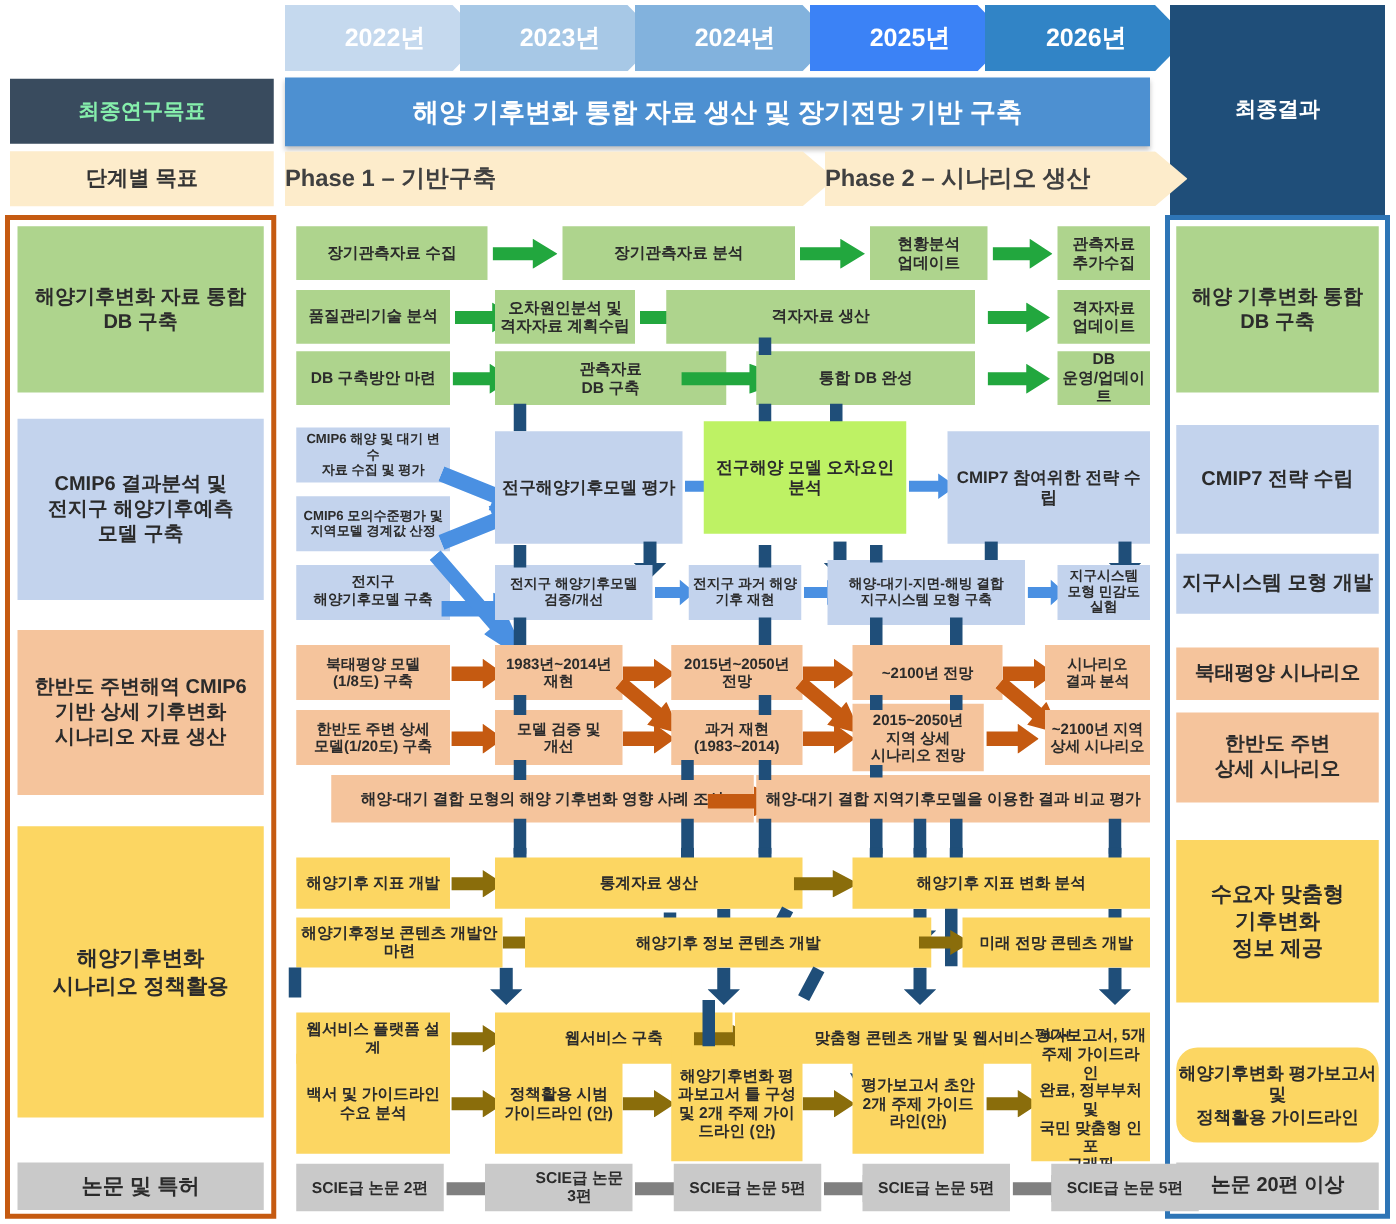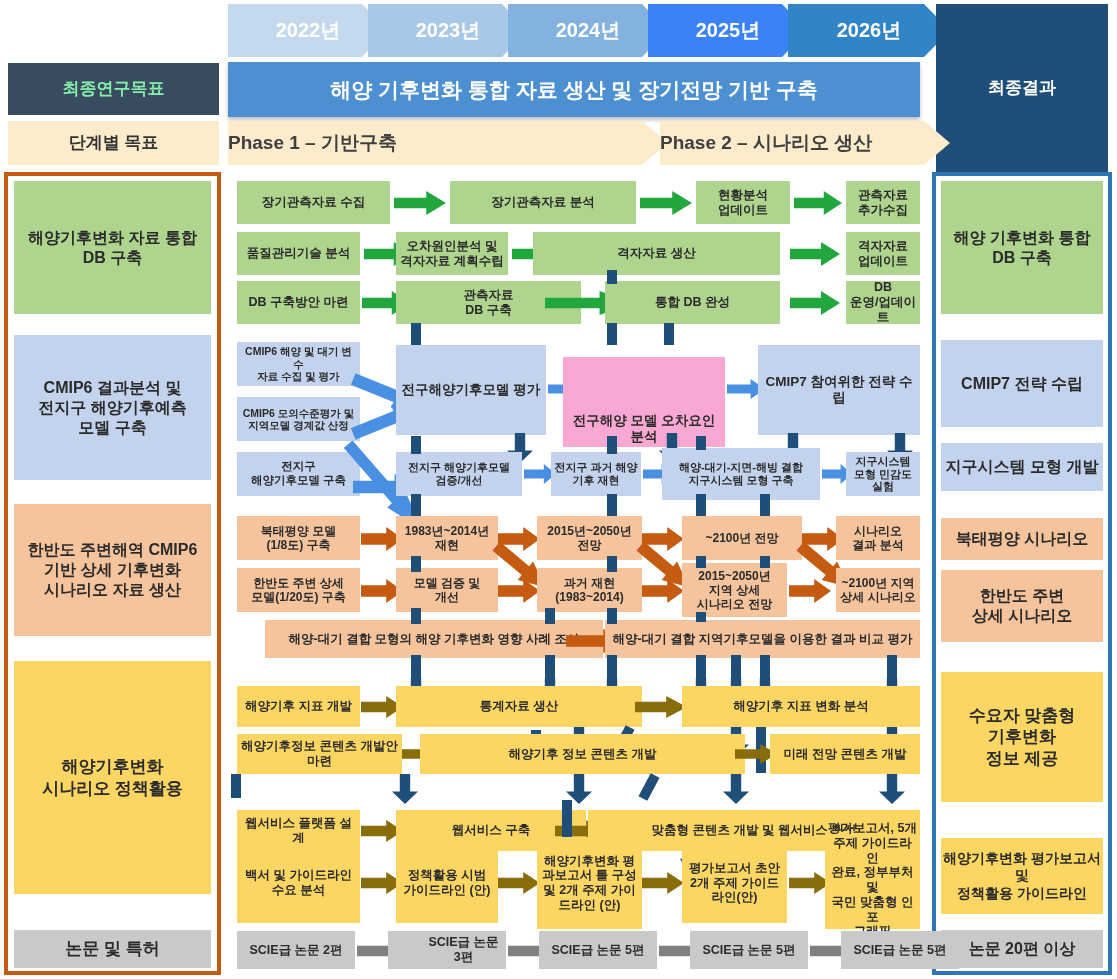--- a/index.html
+++ b/index.html
@@ -165,21 +165,21 @@
   </div>
   <div class="abs sideLabel" style="left:941px;top:570px;width:162px;height:72px;background:#f5c49c;font-size:16px;">
     <span>한반도 주변
 상세 시나리오</span>
   </div>
   <div class="abs sideLabel" style="left:941px;top:672px;width:162px;height:130px;background:#fcd662;font-size:17px;">
     <span>수요자 맞춤형
 기후변화
 정보 제공</span>
   </div>
-  <div class="abs sideLabel" style="left:941px;top:838px;width:162px;height:76px;background:#fcd662;font-size:14px;">
+  <div class="abs sideLabel" style="left:941px;top:838px;width:162px;height:76px;background:#fcd662;font-size:14px;border-radius:17px;">
     <span>해양기후변화 평가보고서
 및
 정책활용 가이드라인</span>
   </div>
   <div class="abs sideLabel" style="left:941px;top:930px;width:162px;height:38px;background:#c9c9c9;font-size:16px;">
     <span>논문 20편 이상</span>
   </div>
 
   <div class="abs box" style="left:237px;top:181px;width:153px;height:43px;background:#aed48d;font-size:12.5px;">
     <span>장기관측자료 수집</span>
@@ -255,21 +255,21 @@
 
   <div class="abs dgarrow" style="left:353px;top:366px;width:72px;height:26px;transform:rotate(22deg);"></div>
   <div class="abs dgarrow" style="left:353px;top:421px;width:72px;height:26px;transform:rotate(-22deg);"></div>
   <div class="abs dgarrow" style="left:353px;top:474px;width:65px;height:26px;"></div>
   <div class="abs dgarrow" style="left:348px;top:432px;width:115px;height:24px;transform:rotate(49deg);"></div>
 
   <div class="abs box" style="left:396px;top:345px;width:150px;height:90px;background:#c3d3ed;font-size:13.5px;">
     <span>전구해양기후모델 평가</span>
   </div>
   <div class="abs harrow" style="left:548px;top:378px;width:38px;height:22px;background:#4a90e2;"></div>
-  <div class="abs box" style="left:563px;top:357px;width:162px;height:90px;background:#f9a8d4;font-size:13.5px;align-items:flex-end;">
+  <div class="abs box" style="left:563px;top:337px;width:162px;height:90px;background:#bef264;font-size:13.5px;">
     <span>전구해양 모델 오차요인 분석</span>
   </div>
   <div class="abs harrow" style="left:727px;top:378px;width:38px;height:22px;background:#4a90e2;"></div>
   <div class="abs box" style="left:758px;top:345px;width:162px;height:90px;background:#c3d3ed;font-size:13.5px;">
     <span>CMIP7 참여위한 전략 수립</span>
   </div>
 
   <div class="abs varrow" style="left:507px;top:433px;width:26px;height:30px;background:#1f4e79;"></div>
   <div class="abs varrow" style="left:659px;top:433px;width:26px;height:30px;background:#1f4e79;"></div>
   <div class="abs varrow" style="left:780px;top:433px;width:26px;height:30px;background:#1f4e79;"></div>

